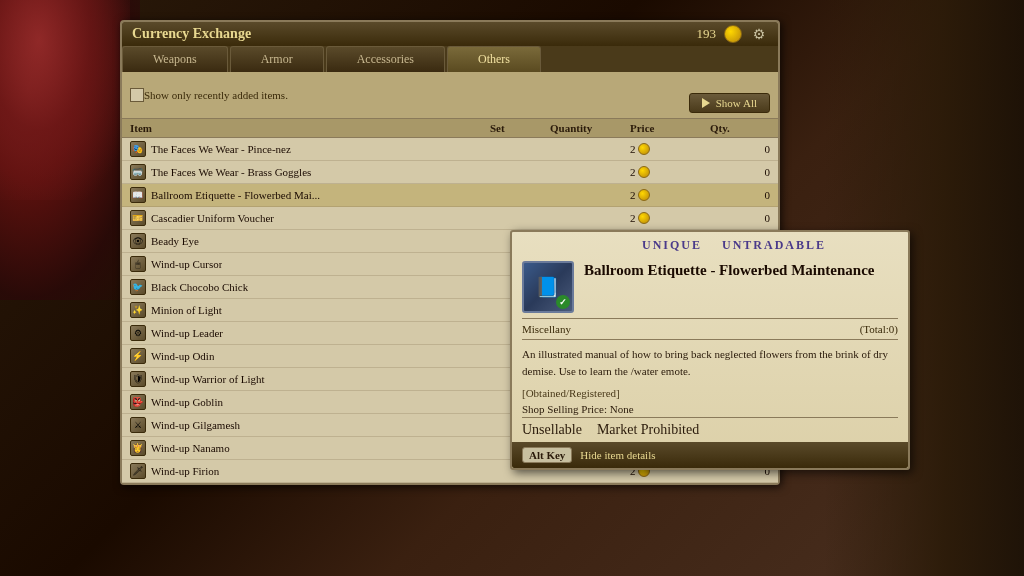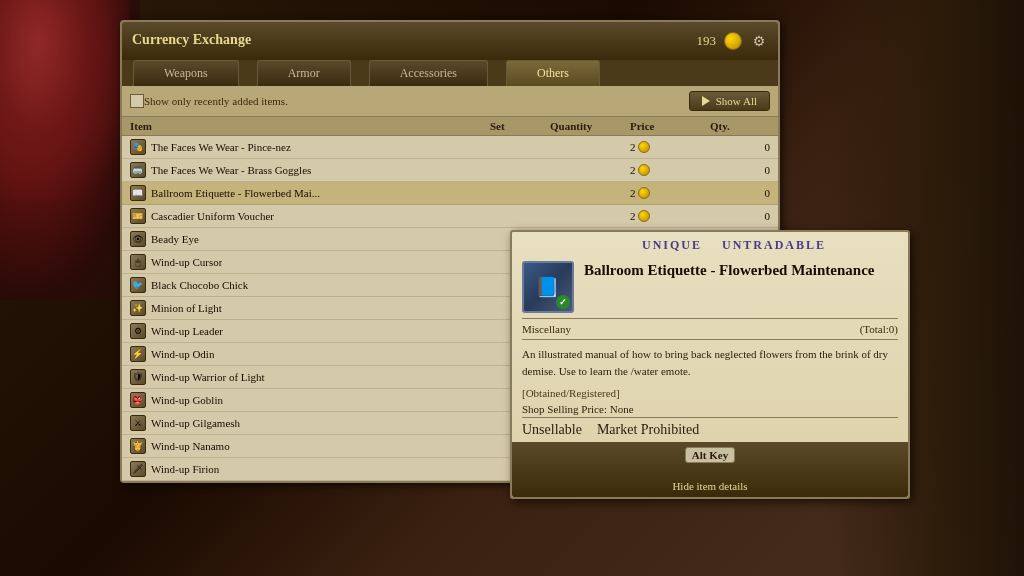--- a/index.html
+++ b/index.html
@@ -51,23 +51,23 @@
       left: 120px;
       width: 660px;
       background: linear-gradient(180deg, #d4c9a8 0%, #c8bc98 100%);
       border: 2px solid #8a7a5a;
       border-radius: 4px;
       box-shadow: 2px 2px 8px rgba(0,0,0,0.7);
     }
 
     .title-bar {
       display: flex;
-      align-items: flex-start;
+      align-items: center;
       justify-content: space-between;
-      padding: 10px 10px;
+      padding: 3px 10px;
       background: linear-gradient(180deg, #5a4a2a 0%, #3a2a0a 100%);
       border-radius: 2px 2px 0 0;
     }
 
     .title-text {
       color: #e8d890;
       font-size: 14px;
       font-weight: bold;
     }
 
@@ -97,22 +97,22 @@
       color: #c8c0a0;
       font-size: 14px;
       display: flex;
       align-items: center;
       justify-content: center;
     }
 
     .tab-bar {
       display: flex;
       background: #4a3a1a;
-      gap: 18px;
-      padding: 0 11px;
+      gap: 2px;
+      padding: 0 0;
     }
 
     .tab {
       padding: 5px 30px;
       font-size: 12px;
       color: #c8b890;
       cursor: pointer;
       border-radius: 3px 3px 0 0;
       background: linear-gradient(180deg, #5a4a2a 0%, #3a2a10 100%);
       border: 1px solid #6a5a3a;
@@ -151,20 +151,21 @@
       padding: 3px 12px;
       background: linear-gradient(180deg, #6a5a3a 0%, #4a3a1a 100%);
       border: 1px solid #3a2a0a;
       border-radius: 3px;
       color: #e8d890;
       font-size: 11px;
       cursor: pointer;
       display: flex;
       align-items: center;
       gap: 4px;
+      margin-top: 16px;
     }
 
     .table-header {
       display: grid;
       grid-template-columns: 1fr 60px 80px 80px 60px;
       padding: 3px 8px;
       background: #a89868;
       border-bottom: 1px solid #8a7a5a;
     }
 
@@ -352,23 +353,22 @@
       padding: 4px 10px;
       font-size: 14px;
       color: #2a1a0a;
     }
 
     .alt-key-bar {
       background: linear-gradient(180deg, #5a4a2a 0%, #3a2a0a 100%);
       padding: 5px 10px;
       display: flex;
       align-items: center;
-      gap: 17px;
+      gap: 8px;
       border-radius: 0 0 2px 2px;
-      flex-direction: column;
     }
 
     .alt-key-label {
       background: #c8c0a0;
       border: 1px solid #8a7a5a;
       border-radius: 3px;
       padding: 1px 6px;
       font-size: 11px;
       color: #2a1a0a;
       font-weight: bold;

